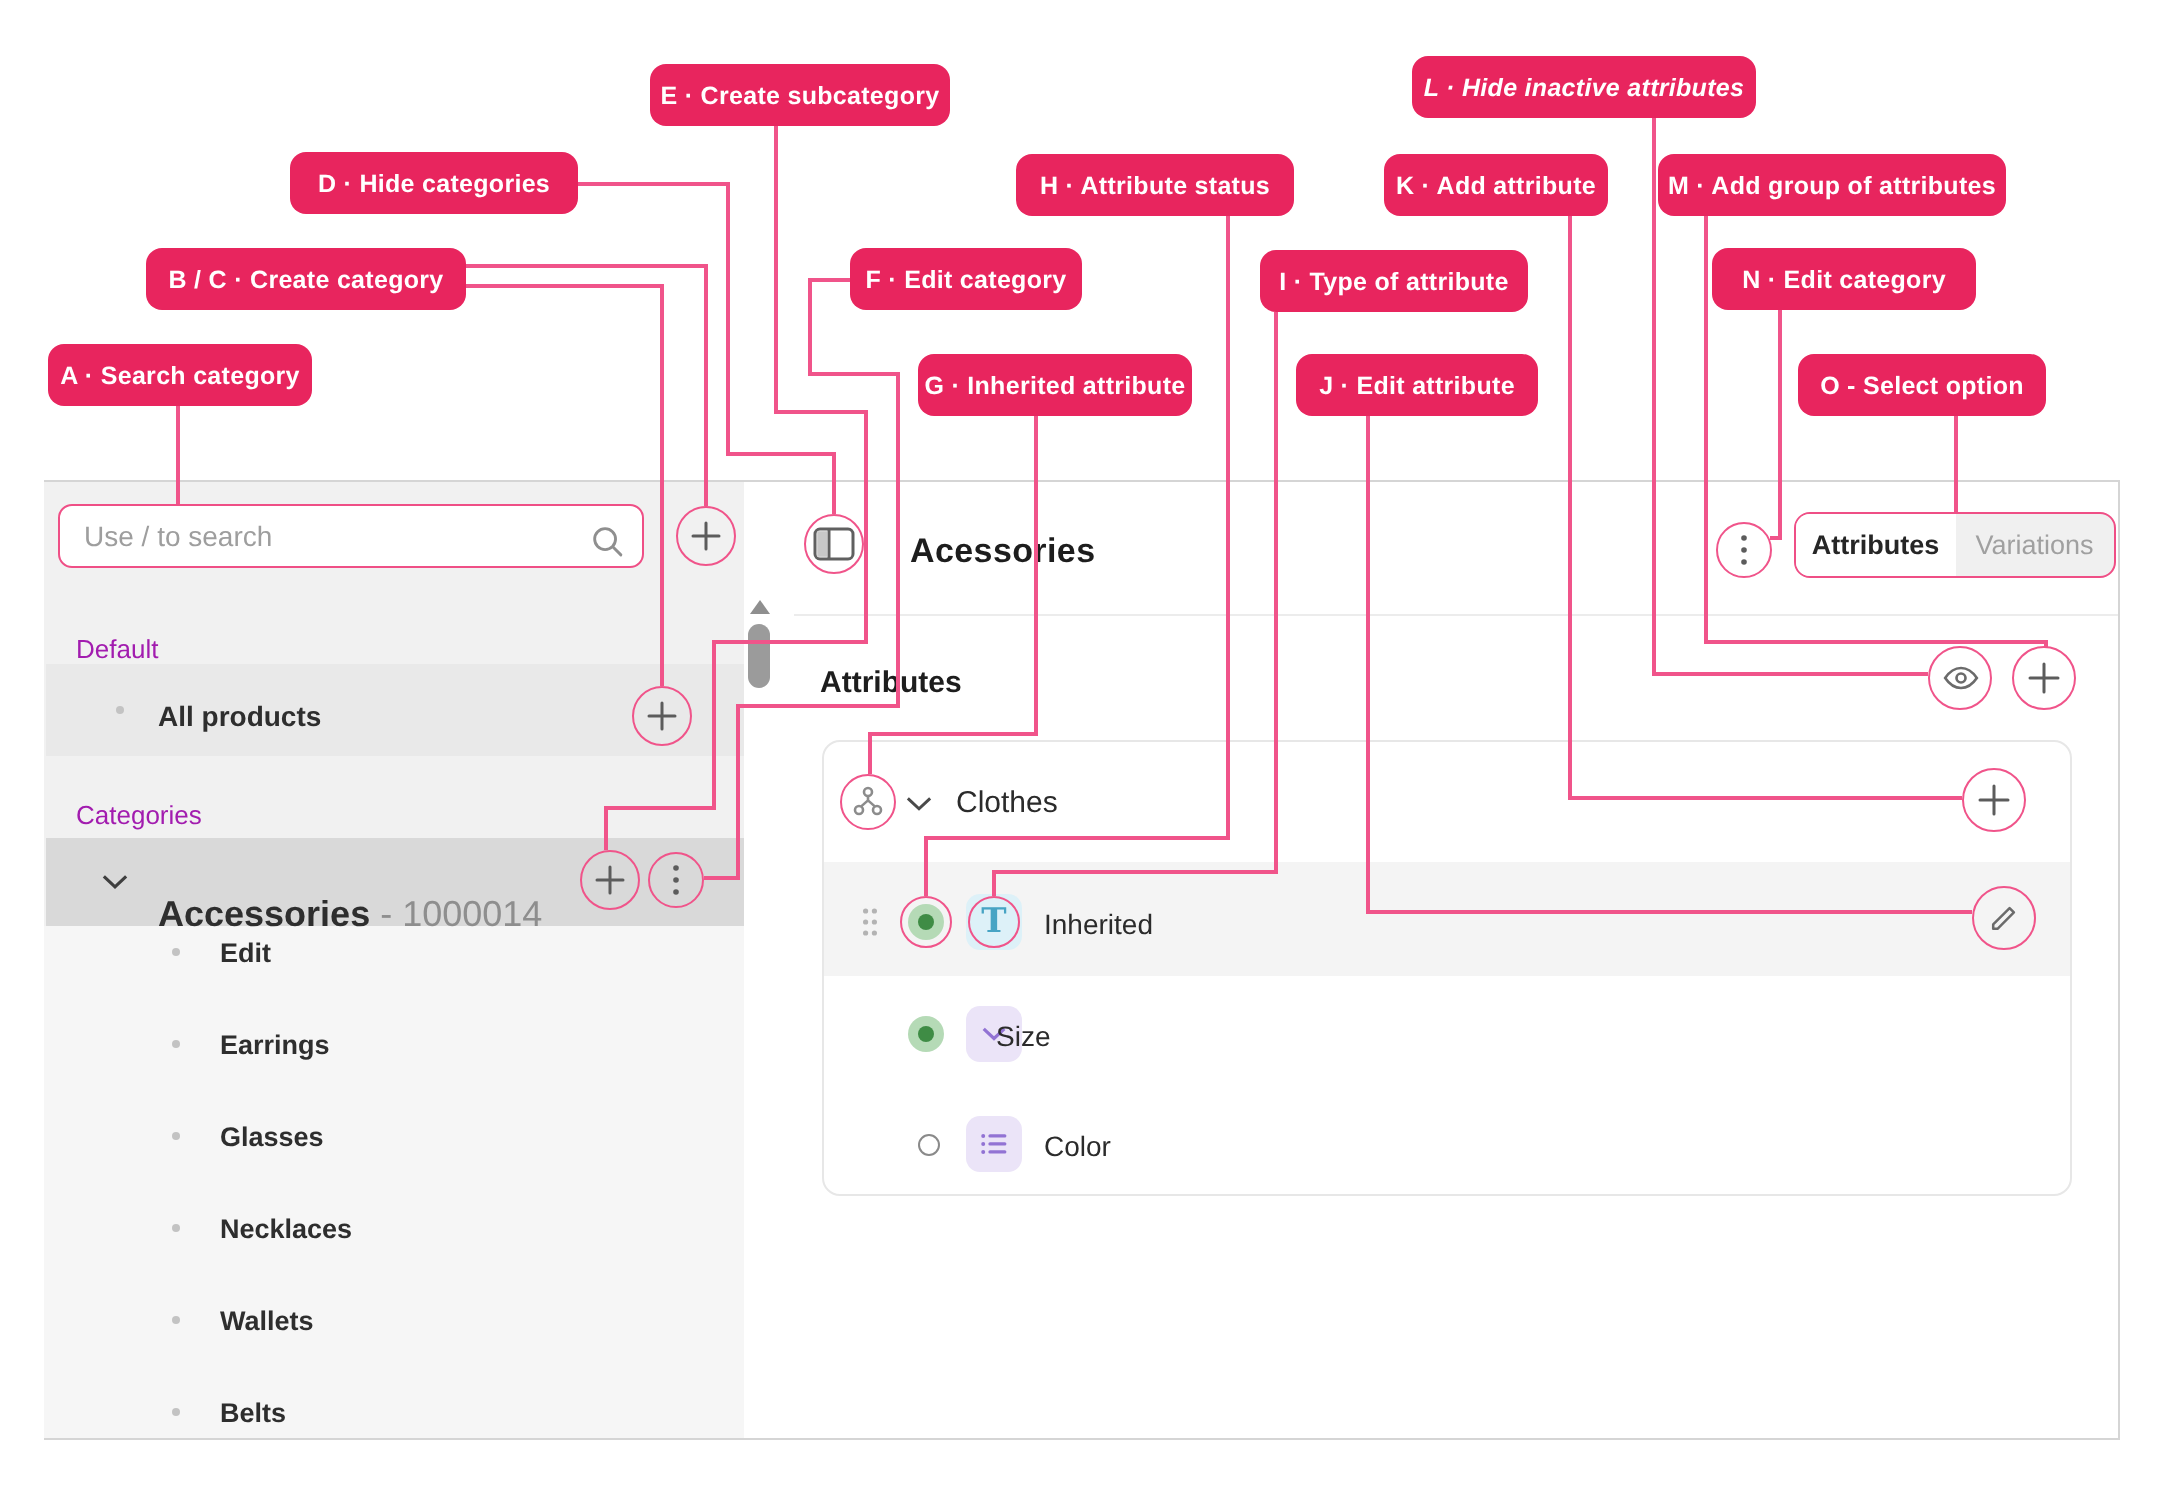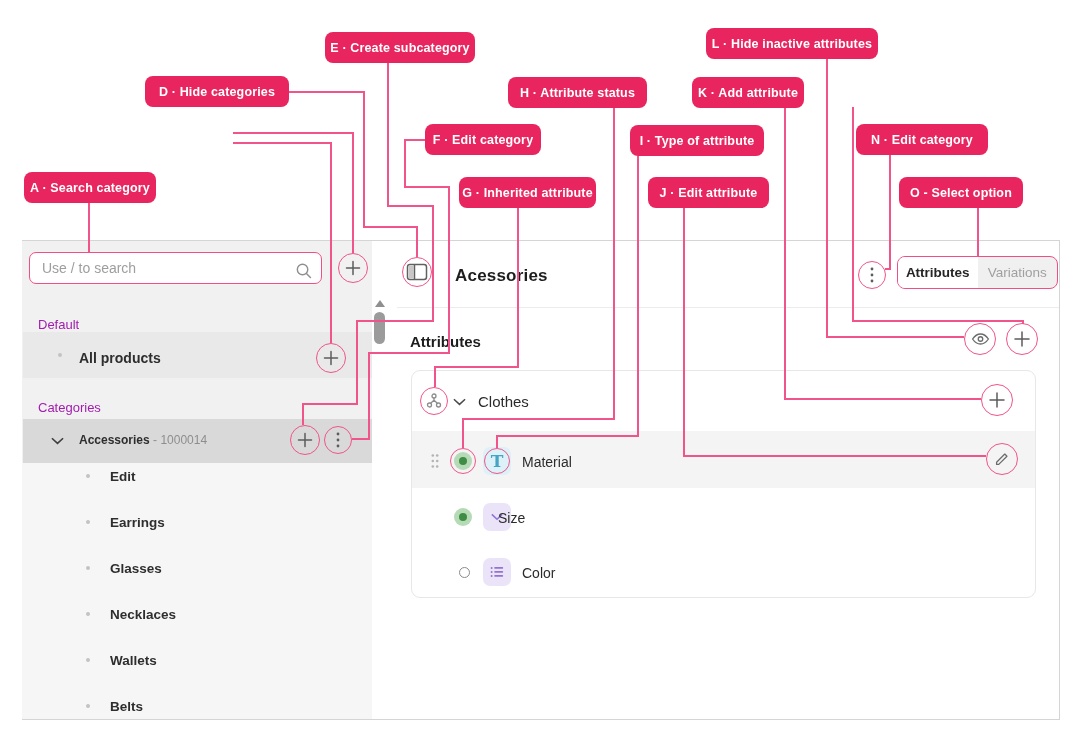--- a/index.html
+++ b/index.html
@@ -92,21 +92,21 @@
         </svg>
     </span>
 
     <span class="sec-label" style="left:38px;top:400px;">Categories</span>
 
     <span class="icon" style="left:50px;top:436px;width:14px;height:9px;">
       <svg width="13" height="8" viewBox="0 0 14 8">
           <path d="M1 1l6 5.6L13 1" fill="none" stroke="#3f3f3f" stroke-width="1.7"></path>
         </svg>
     </span>
-    <span class="side-item" style="left:79px;top:433px;font-size:12px;">
+    <span class="side-item" style="left:79px;top:447px;font-size:18px;">
       <span>Accessories</span>
       <span style="font-weight:normal;color:#8e8e8e;">- 1000014</span>
     </span>
     <span class="icon" style="left:295px;top:430px;width:20px;height:20px;">
       <svg width="20" height="20" viewBox="0 0 20 20">
           <path d="M10 3.5v13M3.5 10h13" stroke="#5c5c5c" stroke-width="1.5" stroke-linecap="round"></path>
         </svg>
     </span>
     <span class="icon" style="left:331px;top:431px;width:14px;height:18px;">
       <svg width="14" height="18" viewBox="0 0 14 18">
@@ -207,21 +207,21 @@
             <circle cx="7.2" cy="13.5" r="1.3"></circle>
           </g>
         </svg>
     </span>
     <span class="status-on" style="left:454px;top:452px;">
         <i></i>
       </span>
     <span class="type-sq sq-blue" style="left:483px;top:447px;">
       <span class="t-glyph">T</span>
     </span>
-    <span class="row-label" style="left:522px;top:454px;">Material</span>
+    <span class="row-label" style="left:522px;top:454px;">Inherited</span>
     <span class="icon" style="left:993px;top:450px;width:18px;height:18px;">
       <svg width="18" height="18" viewBox="0 0 20 20">
           <path d="M4 13.6L13.1 4.5l2.4 2.4-9.1 9.1H4v-2.4z" fill="none" stroke="#6b6b6b" stroke-width="1.4" stroke-linejoin="round"></path>
         </svg>
     </span>
 
     <span class="status-on" style="left:454px;top:508px;">
         <i></i>
       </span>
     <span class="type-sq sq-purple" style="left:483px;top:503px;">
@@ -302,25 +302,27 @@
     <i class="ring" style="left:420px;top:387px;width:28px;height:28px;"></i>
     <i class="ring" style="left:450px;top:448px;width:26px;height:26px;"></i>
     <i class="ring" style="left:484px;top:448px;width:26px;height:26px;"></i>
     <i class="ring" style="left:986px;top:443px;width:32px;height:32px;"></i>
     <i class="ring" style="left:981px;top:384px;width:32px;height:32px;"></i>
     <i class="ring" style="left:964px;top:323px;width:32px;height:32px;"></i>
     <i class="ring" style="left:1006px;top:323px;width:32px;height:32px;"></i>
     <i class="ring" style="left:858px;top:261px;width:28px;height:28px;"></i>
 
     <div class="callout" style="left:24px;top:172px;width:132px;">A · Search category</div>
+    <div class="callout" style="left:73px;top:124px;width:160px;">B / C · Create category</div>
     <div class="callout" style="left:145px;top:76px;width:144px;">D · Hide categories</div>
     <div class="callout" style="left:325px;top:32px;width:150px;">E · Create subcategory</div>
     <div class="callout" style="left:425px;top:124px;width:116px;">F · Edit category</div>
     <div class="callout" style="left:459px;top:177px;width:137px;">G · Inherited attribute</div>
     <div class="callout" style="left:508px;top:77px;width:139px;">H · Attribute status</div>
     <div class="callout" style="left:630px;top:125px;width:134px;">I · Type of attribute</div>
     <div class="callout" style="left:648px;top:177px;width:121px;">J · Edit attribute</div>
     <div class="callout" style="left:692px;top:77px;width:112px;">K · Add attribute</div>
-    <div class="callout" style="left:706px;top:28px;width:172px;">L · Hide inactive attributes</div>
+    <div class="callout" style="left:706px;top:28px;width:172px;font-style:italic;">L · Hide inactive attributes</div>
+    <div class="callout" style="left:829px;top:77px;width:174px;">M · Add group of attributes</div>
     <div class="callout" style="left:856px;top:124px;width:132px;">N · Edit category</div>
     <div class="callout" style="left:899px;top:177px;width:124px;">O - Select option</div>
   </div>
 </div>
 
 </body></html>

